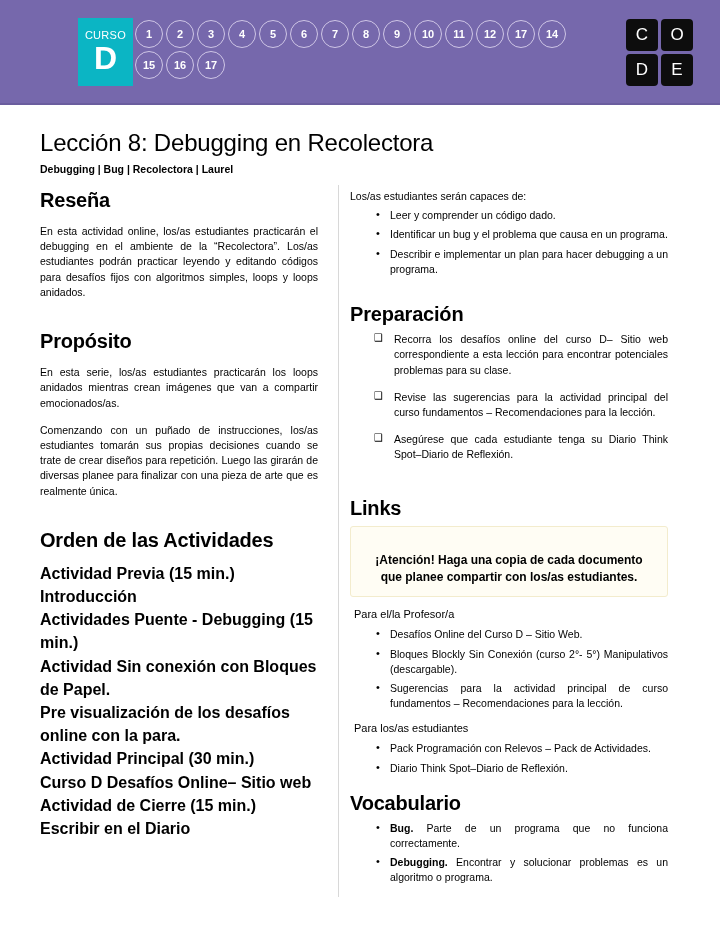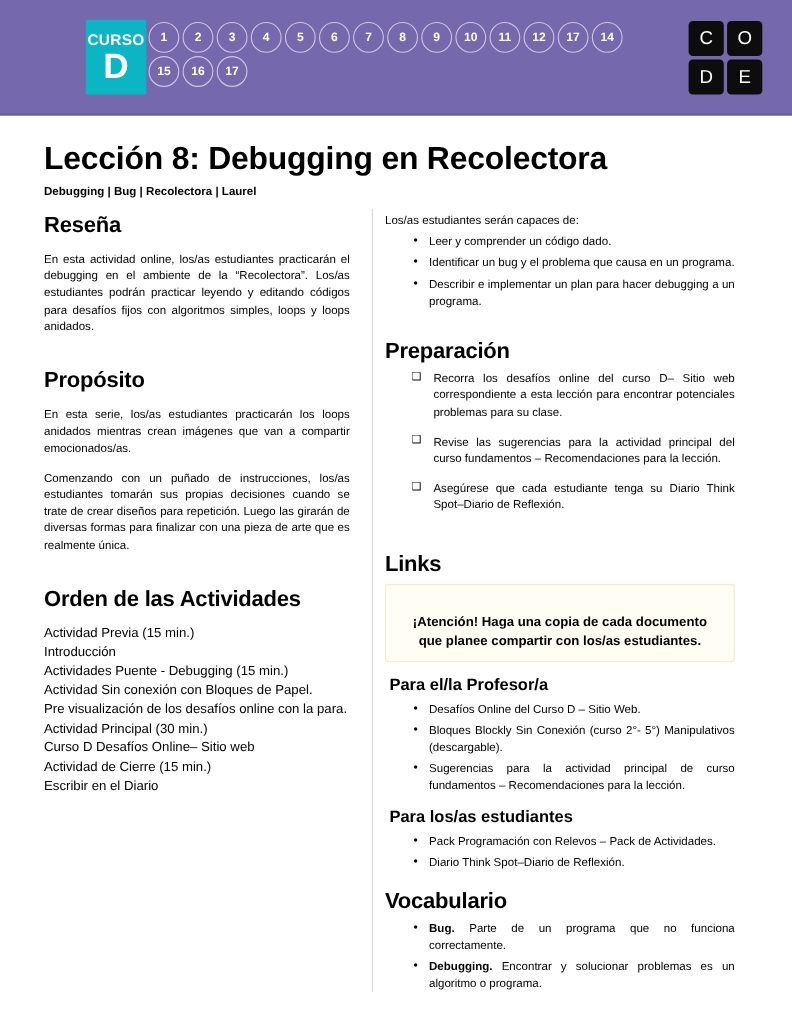--- a/index.html
+++ b/index.html
@@ -34,22 +34,22 @@
     height: 68px;
     background: #0bb5c4;
     display: flex;
     flex-direction: column;
     align-items: center;
     justify-content: center;
     color: #ffffff;
     line-height: 1;
   }
   .course-badge .course-word {
-    font-size: 14px;
-    font-weight: bold;
+    font-size: 11px;
+    font-weight: normal;
     letter-spacing: 0.3px;
   }
   .course-badge .course-letter {
     font-size: 32px;
     font-weight: bold;
     margin-top: 1px;
   }
 
   .lesson-circles {
     position: absolute;
@@ -93,22 +93,22 @@
     display: flex;
     align-items: center;
     justify-content: center;
   }
 
   
   .title-block {
     padding: 24px 40px 0 40px;
   }
   .lesson-title {
-    font-size: 29px;
-    font-weight: bold;
+    font-size: 24px;
+    font-weight: normal;
     letter-spacing: -0.2px;
     margin: 0 0 6px 0;
   }
   .lesson-tags {
     font-size: 10.5px;
     font-weight: bold;
     margin: 0;
   }
 
   
@@ -152,22 +152,22 @@
     margin: 12px 0 10px 0;
   }
   p.body.last { margin-bottom: 0; }
 
   .gap-lg { height: 30px; }
   .gap-md { height: 22px; }
   .gap-sm { height: 12px; }
 
   
   .activity-list {
-    font-size: 12px;
-    font-weight: normal;
+    font-size: 16px;
+    font-weight: bold;
     line-height: 1.45;
   }
   .activity-list div { margin: 0; }
 
   
   ul.bullets {
     margin: 4px 0 0 0;
     padding-left: 26px;
     list-style: none;
   }
@@ -225,25 +225,24 @@
     padding: 25px 16px 10px 16px;
     margin: 4px 0 10px 0;
     text-align: center;
     font-size: 12px;
     font-weight: bold;
     line-height: 1.45;
     box-sizing: border-box;
   }
 
   .sublabel {
-    font-size: 15px;
+    font-size: 11px;
     line-height: 1.45;
     margin: 10px 0 0 0;
     padding-left: 4px;
-    font-weight: bold;
   }
 
   ul.bullets.links > li { text-align: justify; }
 
   .vocab-term { font-weight: bold; }
 </style>
 </head>
 <body>
 
 <div class="header-bar">
@@ -294,21 +293,21 @@
     <section>
       <h2 class="section-head">Reseña</h2>
       <p class="body last">En esta actividad online, los/as estudiantes practicarán el debugging en el ambiente de la “Recolectora”. Los/as estudiantes podrán practicar leyendo y editando códigos para desafíos fijos con algoritmos simples, loops y loops anidados.</p>
     </section>
 
     <div class="gap-lg"></div>
 
     <section>
       <h2 class="section-head">Propósito</h2>
       <p class="body">En esta serie, los/as estudiantes practicarán los loops anidados mientras crean imágenes que van a compartir emocionados/as.</p>
-      <p class="body last">Comenzando con un puñado de instrucciones, los/as estudiantes tomarán sus propias decisiones cuando se trate de crear diseños para repetición. Luego las girarán de diversas formas para finalizar con una pieza de arte que es realmente única.</p>
+      <p class="body last">Comenzando con un puñado de instrucciones, los/as estudiantes tomarán sus propias decisiones cuando se trate de crear diseños para repetición. Luego las girarán de diversas planee para finalizar con una pieza de arte que es realmente única.</p>
     </section>
 
     <div class="gap-lg"></div>
 
     <section>
       <h2 class="section-head">Orden de las Actividades</h2>
       <div class="activity-list" id="activity-list">
           <div>Actividad Previa (15 min.)</div>
           <div>Introducción</div>
           <div>Actividades Puente - Debugging (15 min.)</div>

